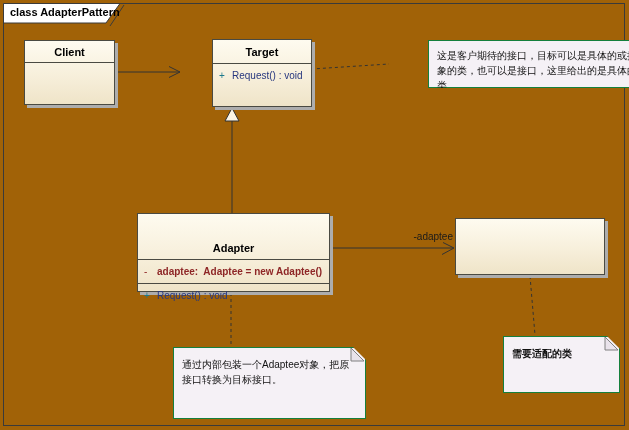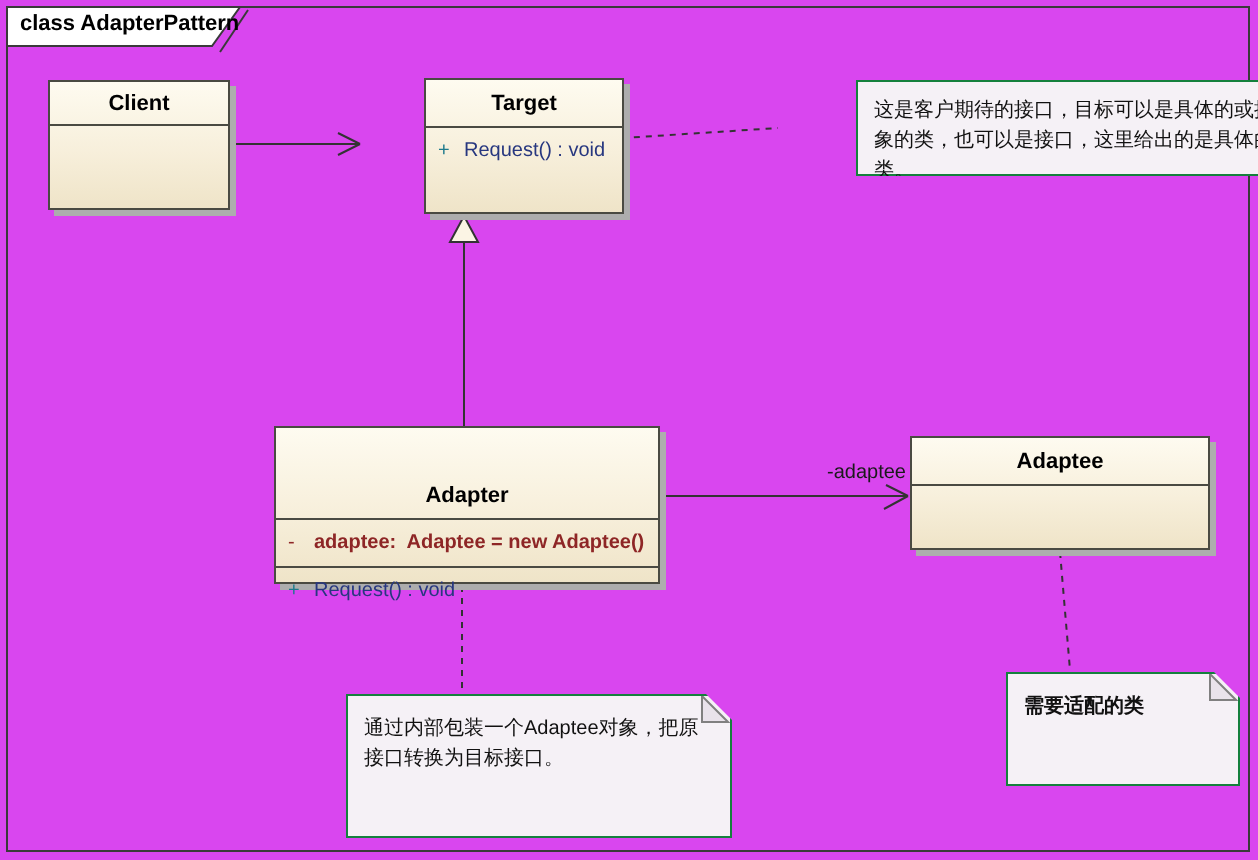--- a/index.html
+++ b/index.html
@@ -1,17 +1,17 @@
 <!DOCTYPE html>
 <html><head>
 <meta charset="utf-8">
 <style>
   html,body{margin:0;padding:0;background:#ffffff;}
   #canvas{
-    position:relative;width:629px;height:430px;background:#d946ef;
+    position:relative;width:629px;height:430px;background:#a16207;
     font-family:"Liberation Sans","DejaVu Sans",sans-serif;overflow:hidden;
   }
   .frame{
     position:absolute;left:3px;top:3px;width:622px;height:423px;
     border:1px solid #3a3a3a;box-sizing:border-box;z-index:0;
   }
   .frame-tab-svg{position:absolute;left:3px;top:3px;z-index:2;}
   .frame-tab-text{
     position:absolute;left:10px;top:6px;z-index:3;
     font-size:11px;font-weight:bold;color:#000;white-space:nowrap;
@@ -102,21 +102,20 @@
     <div class="cls-header" style="height:24px;margin-top:22px;">Adapter</div>
     <div class="compartment with-divider" style="height:24px;">
       <div class="member attr"><span class="vis">-</span><span class="sig">adaptee:  Adaptee = new Adaptee()</span></div>
     </div>
     <div class="compartment" style="height:29px;">
       <div class="member op"><span class="vis">+</span><span class="sig">Request() : void</span></div>
     </div>
   </div>
 
   <div class="cls" style="left:455px;top:218px;width:150px;height:57px;">
-    <div class="cls-header" style="height:24px;">Adaptee</div>
   </div>
 
   <div class="edge-label" style="left:385px;top:231px;width:68px;text-align:right;">-adaptee</div>
 
   <div class="note" style="left:389px;top:40px;width:218px;height:48px;">
     <svg class="fold" width="15" height="14">
       <path d="M1,0 L14,13 L1,13 Z" fill="#e9e3eb" stroke="#808080" stroke-width="1"></path>
     </svg>
     <div class="note-text">这是客户期待的接口，目标可以是具体的或抽象的类，也可以是接口，这里给出的是具体的类。</div>
   </div>

